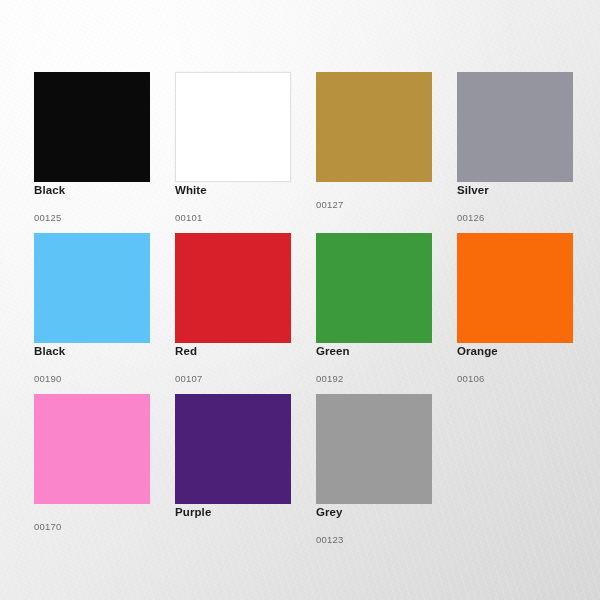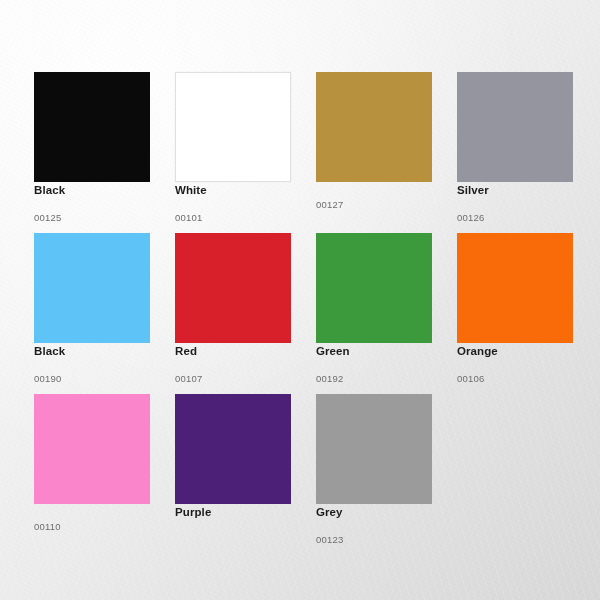--- a/index.html
+++ b/index.html
@@ -157,21 +157,21 @@
       <div class="swatch-cell">
         <div class="swatch-chip" style="background-color: rgb(249, 106, 8);"></div>
         <div class="swatch-caption">
           <div class="swatch-name">Orange</div>
           <div class="swatch-code">00106</div>
         </div>
       </div>
       <div class="swatch-cell">
         <div class="swatch-chip" style="background-color: rgb(251, 133, 203);"></div>
         <div class="swatch-caption">
-          <div class="swatch-code">00110</div>
+          <div class="swatch-code">00170</div>
         </div>
       </div>
       <div class="swatch-cell">
         <div class="swatch-chip" style="background-color: rgb(75, 32, 118);"></div>
         <div class="swatch-caption">
           <div class="swatch-name">Purple</div>
         </div>
       </div>
       <div class="swatch-cell">
         <div class="swatch-chip" style="background-color: rgb(155, 155, 155);"></div>

